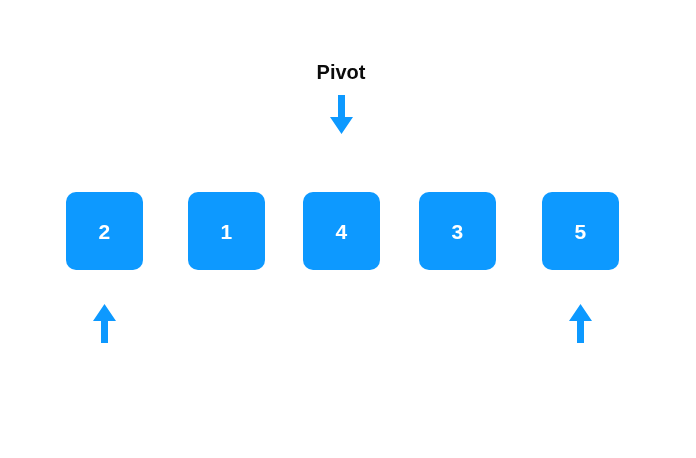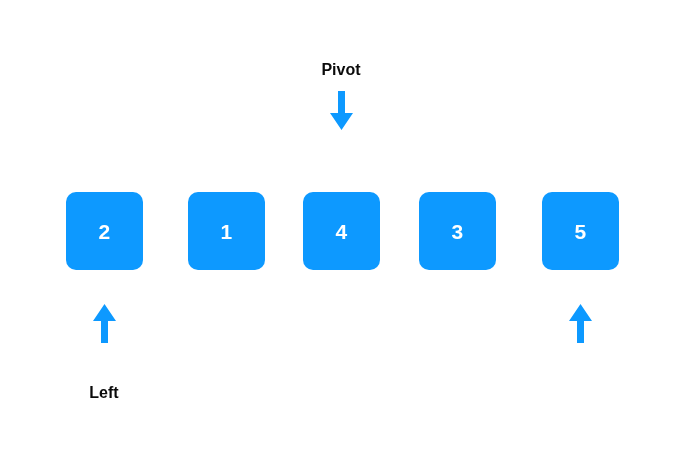--- a/index.html
+++ b/index.html
@@ -49,21 +49,21 @@
     letter-spacing: 0.2px;
   }
 
   
   .marker {
     position: absolute;
     width: 160px;
     text-align: center;
   }
   .marker-label {
-    font-size: 16px;
+    font-size: 20px;
     font-weight: bold;
     color: #0b0b0b;
     line-height: 1;
     white-space: nowrap;
   }
   .arrow {
     display: block;
     margin: 0 auto;
   }
 
@@ -115,21 +115,20 @@
     </div>
     <div class="array-cell" style="left:542px;">
       <span class="cell-value">5</span>
     </div>
   </div>
 
   <div class="marker" id="left-marker">
     <svg class="arrow" width="25" height="40" viewBox="0 0 25 40" aria-hidden="true">
       <path d="M12.5 1 L24 18 H16 V40 H9 V18 H1 Z" fill="#0d99ff"></path>
     </svg>
-    <div class="marker-label">Left</div>
   </div>
 
   <div class="marker" id="right-marker">
     <svg class="arrow" width="25" height="40" viewBox="0 0 25 40" aria-hidden="true">
       <path d="M12.5 1 L24 18 H16 V40 H9 V18 H1 Z" fill="#0d99ff"></path>
     </svg>
   </div>
 
 </div>
 

